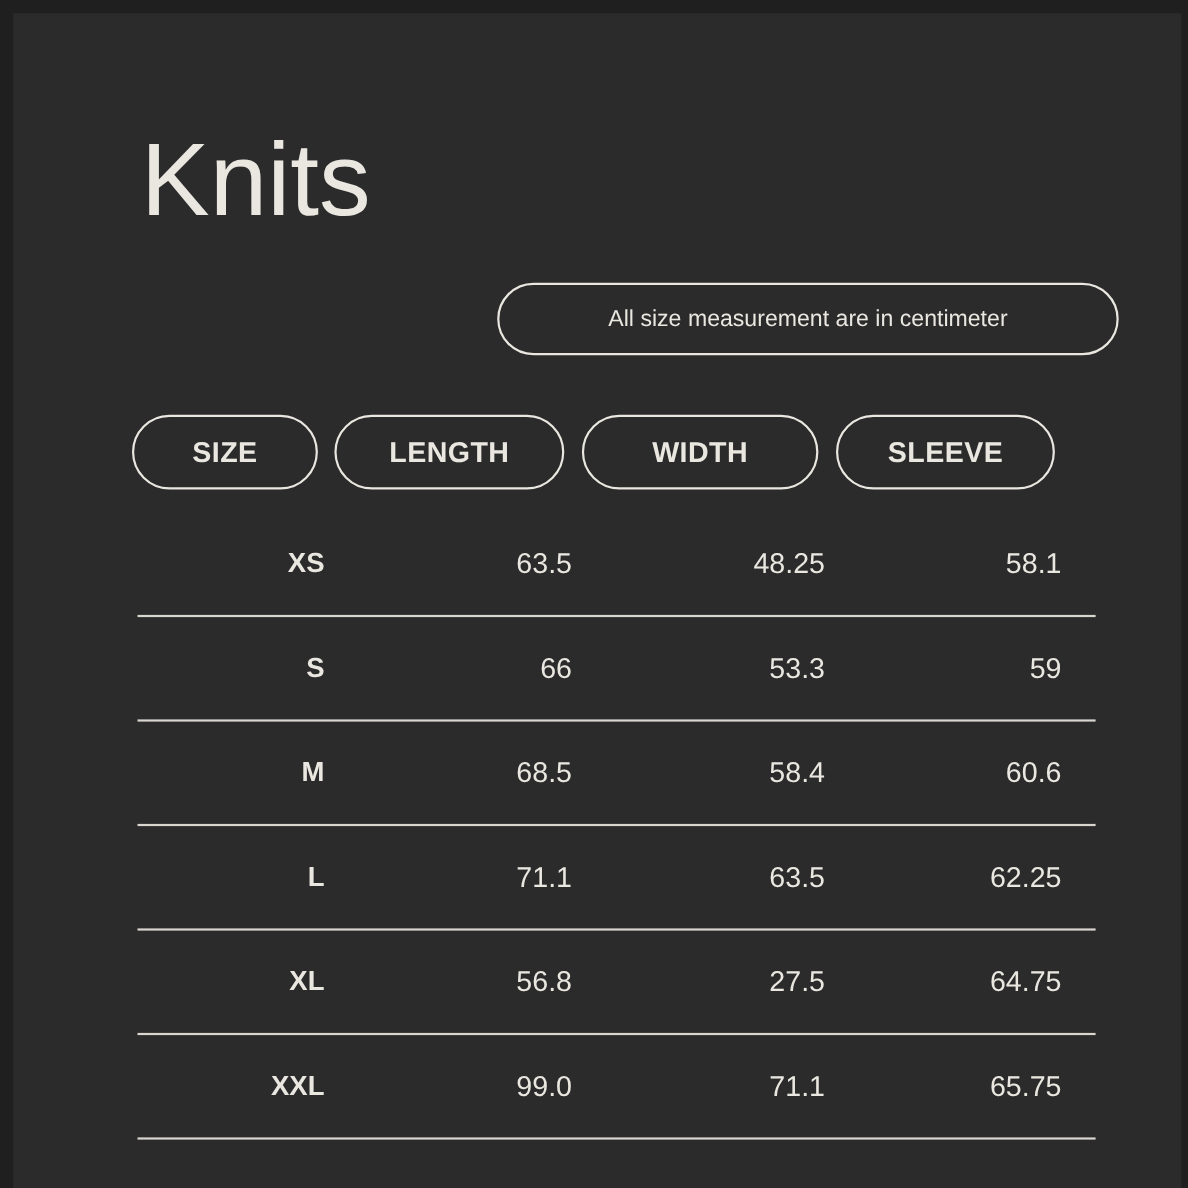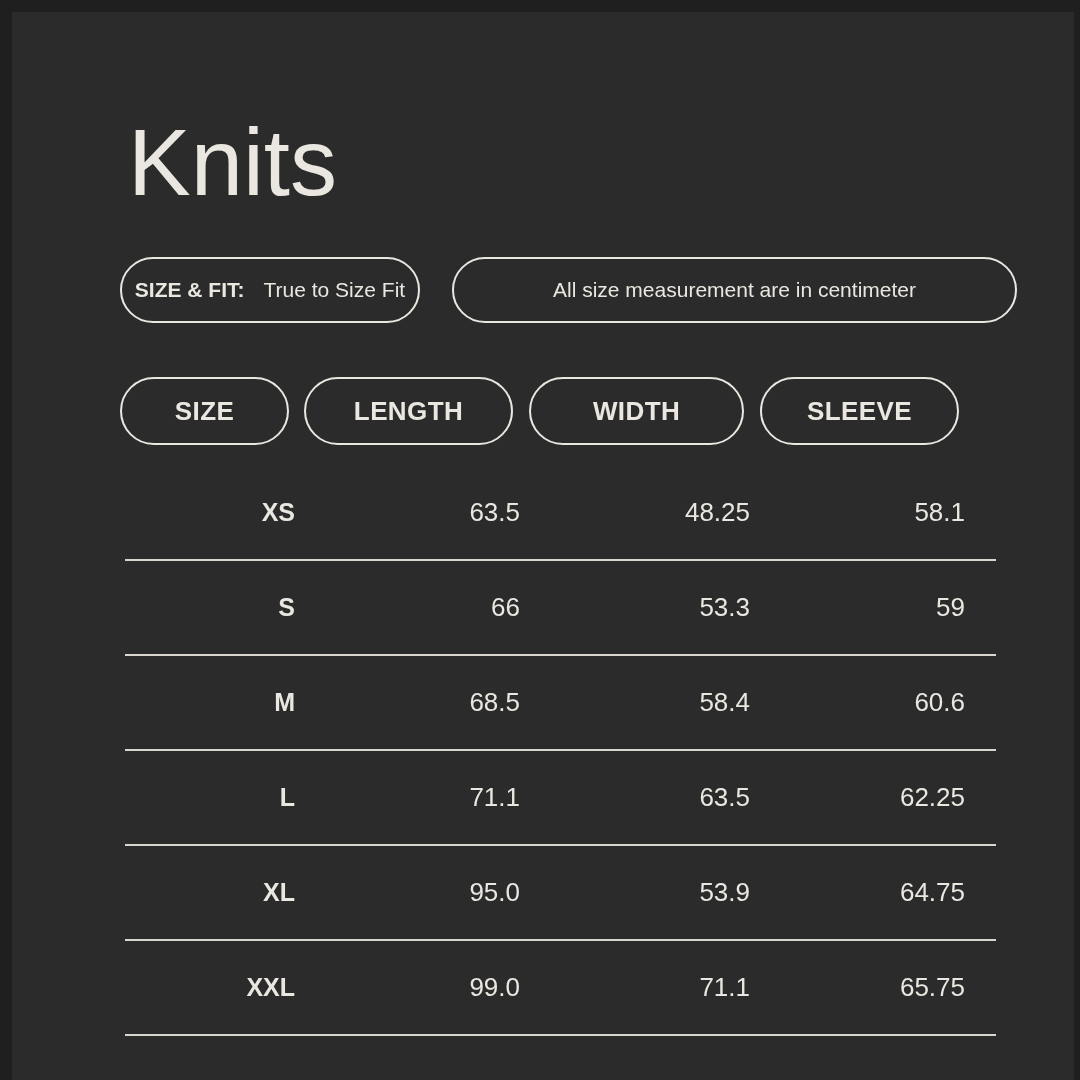--- a/index.html
+++ b/index.html
@@ -76,24 +76,20 @@
   }
   .cell.size-label { font-weight: 700; font-size: 25px; }
 </style>
 </head>
 <body>
 
 <div class="canvas">
 
   <h1 class="page-title">Knits</h1>
 
-  <div class="pill badge-sizefit">
-    <span class="bold">SIZE &amp; FIT:</span>
-    <span>True to Size Fit</span>
-  </div>
 
   <div class="pill badge-unitnote">
     <span>All size measurement are in centimeter</span>
   </div>
 
   <div class="pill colpill colpill-size">SIZE</div>
   <div class="pill colpill colpill-length">LENGTH</div>
   <div class="pill colpill colpill-width">WIDTH</div>
   <div class="pill colpill colpill-sleeve">SLEEVE</div>
 
@@ -122,22 +118,22 @@
 
     <div class="row">
       <div class="cell size-label">L</div>
       <div class="cell">71.1</div>
       <div class="cell">63.5</div>
       <div class="cell">62.25</div>
     </div>
 
     <div class="row">
       <div class="cell size-label">XL</div>
-      <div class="cell">95.0</div>
-      <div class="cell">53.9</div>
+      <div class="cell">56.8</div>
+      <div class="cell">27.5</div>
       <div class="cell">64.75</div>
     </div>
 
     <div class="row">
       <div class="cell size-label">XXL</div>
       <div class="cell">99.0</div>
       <div class="cell">71.1</div>
       <div class="cell">65.75</div>
     </div>
 

